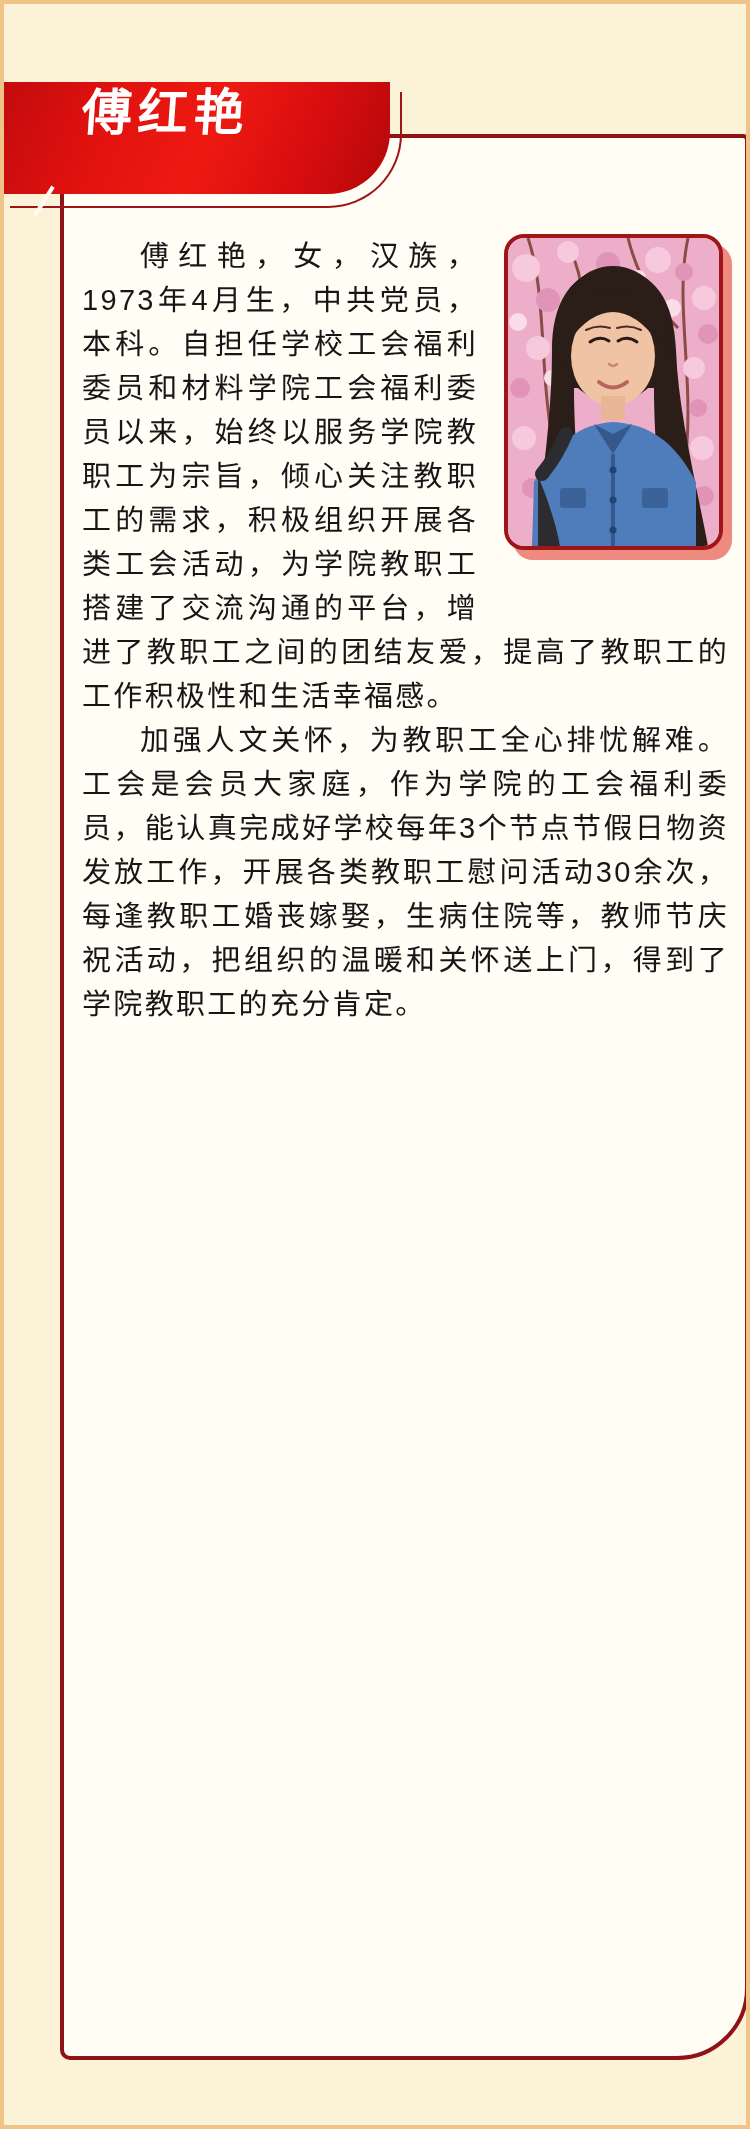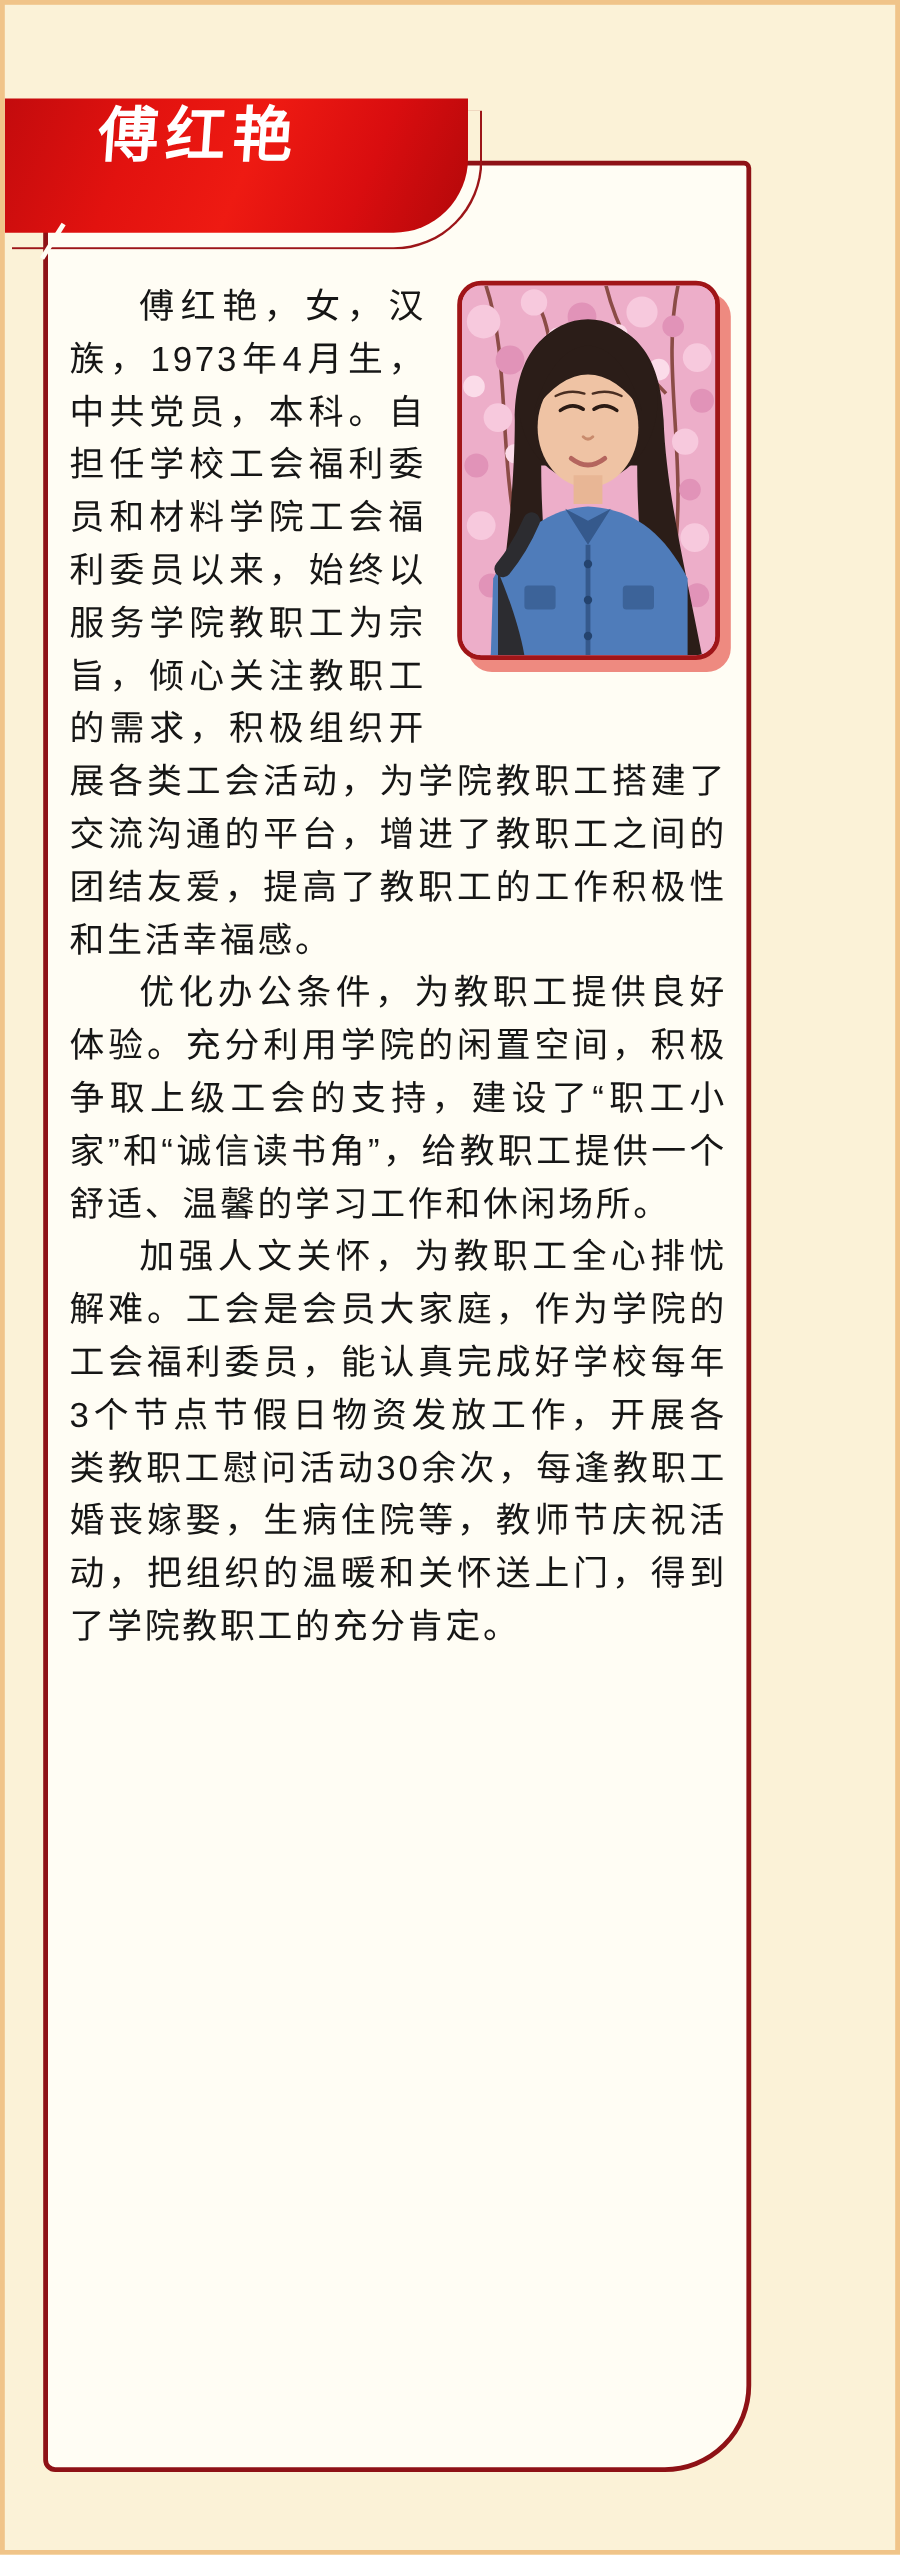--- a/index.html
+++ b/index.html
@@ -25,22 +25,22 @@
     position:absolute;inset:0;
     width:750px;height:2129px;
     background:var(--page-bg);
     border:4px solid var(--frame);
     box-sizing:border-box;
     overflow:hidden;
   }
   
   .card{
     position:absolute;
-    left:32px;top:130px;
-    width:590px;height:1926px;
+    left:56px;top:130px;
+    width:689px;height:1926px;
     box-sizing:border-box;
     background:var(--card-bg);
     border:4px solid var(--card-border);
     border-radius:6px 6px 72px 10px;
     z-index:1;
   }
   .text-flow{
     box-sizing:border-box;
     padding:96px 16px 0 18px;
     color:var(--text);
@@ -185,21 +185,20 @@
           <circle cx="105" cy="232" r="3.5" fill="#24436e"></circle>
           <circle cx="105" cy="262" r="3.5" fill="#24436e"></circle>
           <circle cx="105" cy="292" r="3.5" fill="#24436e"></circle>
 
           <path d="M30,238 C40,262 48,286 52,308 L30,308 Z" fill="#2c2c30"></path>
           <path d="M58,196 C52,210 44,224 34,236" stroke="#2c2c30" stroke-width="14" fill="none" stroke-linecap="round"></path>
         </svg>
       </div>
 
       <p>傅红艳，女，汉族，1973年4月生，中共党员，本科。自担任学校工会福利委员和材料学院工会福利委员以来，始终以服务学院教职工为宗旨，倾心关注教职工的需求，积极组织开展各类工会活动，为学院教职工搭建了交流沟通的平台，增进了教职工之间的团结友爱，提高了教职工的工作积极性和生活幸福感。</p>
-      <p>优化办公条件，为教职工提供良好体验。充分利用学院的闲置空间，积极争取上级工会的支持，建设了“职工小家”和“诚信读书角”，给教职工提供一个舒适、温馨的学习工作和休闲场所。</p>
       <p>加强人文关怀，为教职工全心排忧解难。工会是会员大家庭，作为学院的工会福利委员，能认真完成好学校每年3个节点节假日物资发放工作，开展各类教职工慰问活动30余次，每逢教职工婚丧嫁娶，生病住院等，教师节庆祝活动，把组织的温暖和关怀送上门，得到了学院教职工的充分肯定。</p>
     </div>
   </div>
 
   <div class="banner-echo"></div>
 
   <div class="banner">
     <div class="banner-title">傅红艳</div>
   </div>
 

